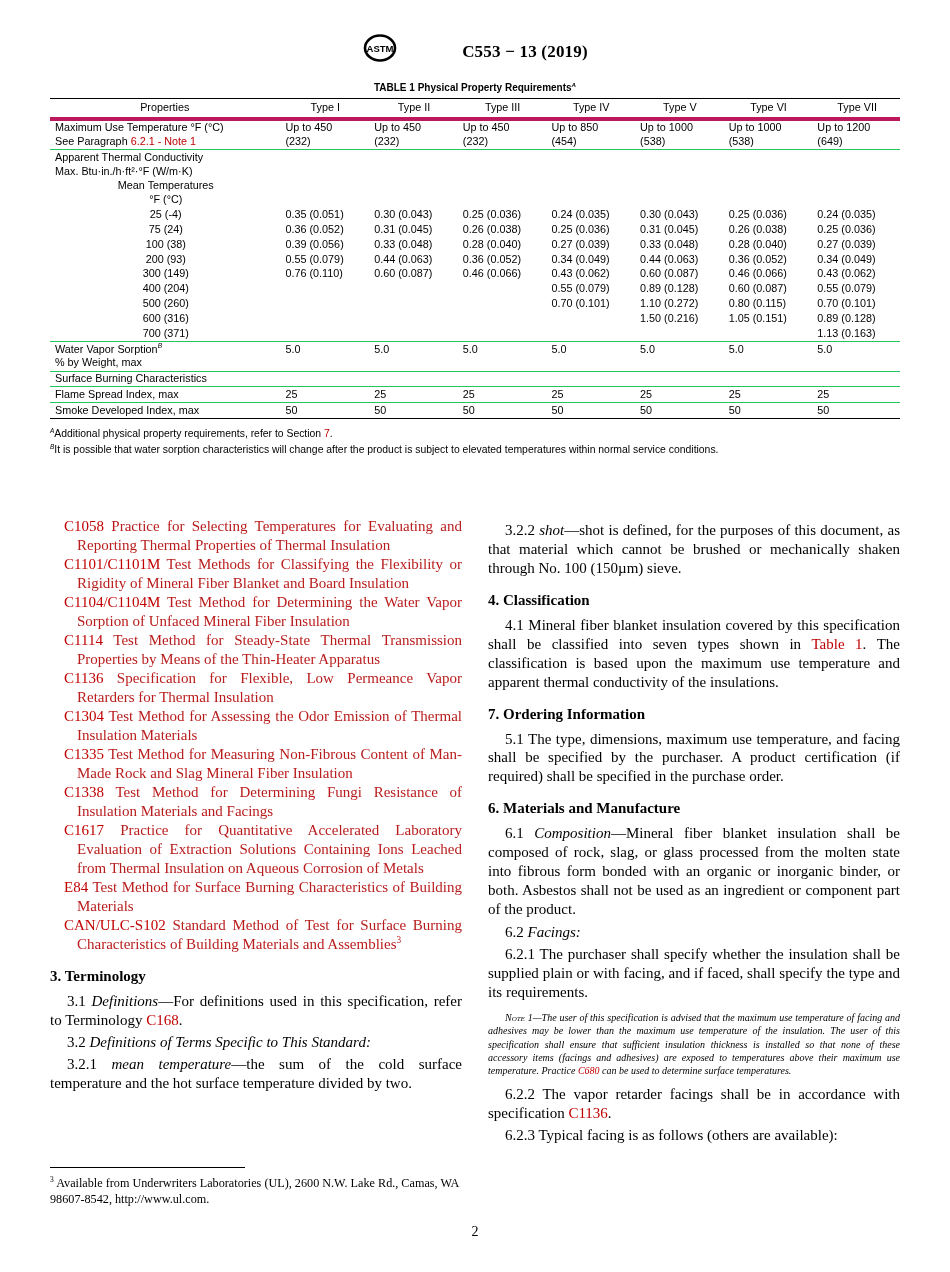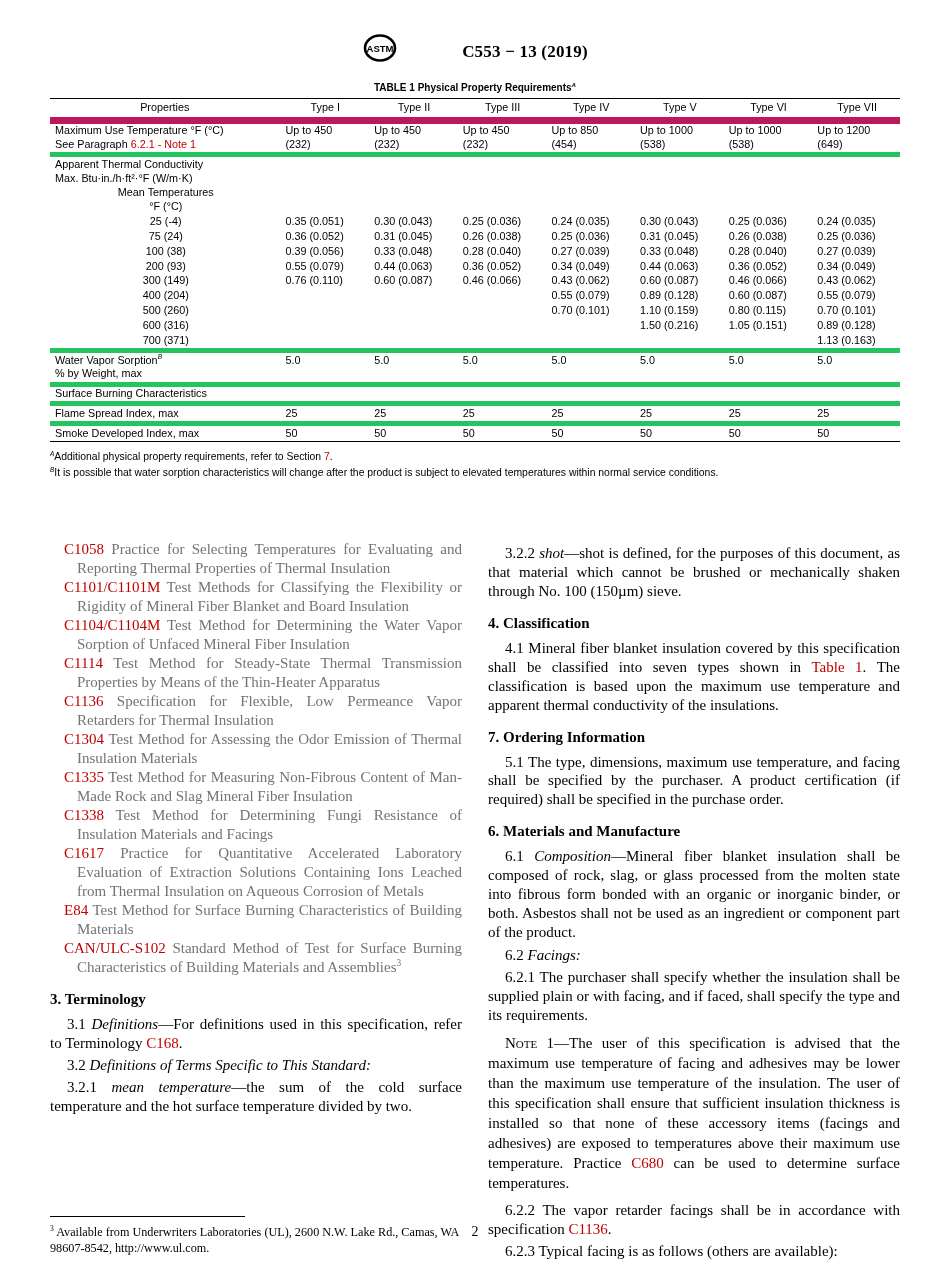--- a/index.html
+++ b/index.html
@@ -10,45 +10,45 @@
     font-family:"Liberation Serif", serif;
   }
   
   .doc-header { display:flex; align-items:center; justify-content:center; gap:24px; height:44px; }
   .doc-title { font-size:17px; font-weight:700; letter-spacing:.2px;margin-left:40px; }
   
   .table-block { font-family:"Liberation Sans", sans-serif; margin-top:6px; }
   .table-title { text-align:center; font-weight:700; font-size:10px; margin:8px 0 5px; }
   table.props { width:100%; border-collapse:collapse; font-size:10.8px; line-height:1.28;
     border-top:1.5px solid #000; border-bottom:1.5px solid #000; table-layout:fixed; }
-  thead th { font-weight:400; border-bottom:7px solid #be185d; padding:2px 3px; }
+  thead th { font-weight:400; border-bottom:4px solid #be185d; padding:2px 3px; }
   th.col-props { width:27%; text-align:center; }
   th.col-type { text-align:center; padding-left:6px; }
   td { padding:0.5px 3px; vertical-align:top; }
-  tr.rule-above td { border-top:5px solid #22c55e; }
+  tr.rule-above td { border-top:1px solid #22c55e; }
   td.props-cell { padding-left:5px; }
   td.val-cell { text-align:left; padding-left:6px; }
   .al-left { text-align:left; }
   .al-center { text-align:center; }
   .tbl-footnotes { margin-top:7px; font-size:10.4px; line-height:1.5; }
   
   .sup { vertical-align:super; font-size:0.62em; line-height:0; }
   .i { font-style:italic; }
   .sc { font-variant:small-caps; }
   .red { color:#c00000; }
-  .blue { color:#737373; }
+  .blue { color:#b91c1c; }
   .sup.i, .i.sup { font-style:italic; }
   
   .columns { display:flex; gap:26px; margin-top:60px; min-height:698px;
     font-size:15px; line-height:1.265; }
   .col { flex:1; display:flex; flex-direction:column; min-width:0; }
   .para { text-indent:17px; text-align:justify; margin:3.5px 0; }
   .sec-heading { font-weight:700; margin:13px 0 6px; }
   .ref { padding-left:27px; text-indent:-13px; text-align:justify; }
-  .note { font-size:15px; line-height:1.33; text-indent:17px; text-align:justify; margin:9px 0 7px; }
+  .note { font-size:10px; line-height:1.33; text-indent:17px; text-align:justify; margin:9px 0 7px;font-style:italic; }
   .footnote-block { margin-top:auto; padding-top:22px; padding-bottom:8px; }
   .footnote-rule { width:195px; border-top:1px solid #000; margin-bottom:7px; }
   .footnote-text { font-size:12.2px; line-height:1.32; }
   
   .page-number { position:absolute; left:0; right:0; bottom:32px; text-align:center; font-size:14px; }
 </style>
 </head>
 <body>
 
 <div class="page">
@@ -335,21 +335,21 @@
             <td class="val-cell">
               <div>&nbsp;</div>
             </td>
             <td class="val-cell">
               <div>&nbsp;</div>
             </td>
             <td class="val-cell">
               <div>0.70 (0.101)</div>
             </td>
             <td class="val-cell">
-              <div>1.10 (0.159)</div>
+              <div>1.10 (0.272)</div>
             </td>
             <td class="val-cell">
               <div>0.80 (0.115)</div>
             </td>
             <td class="val-cell">
               <div>0.70 (0.101)</div>
             </td>
           </tr>
           <tr>
             <td class="props-cell">

